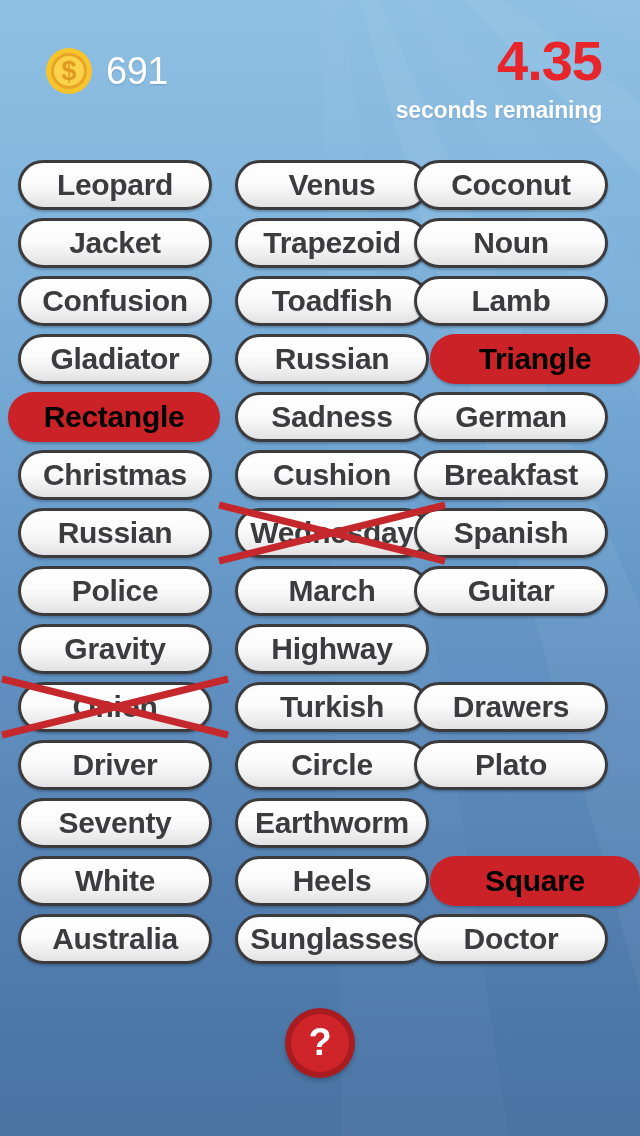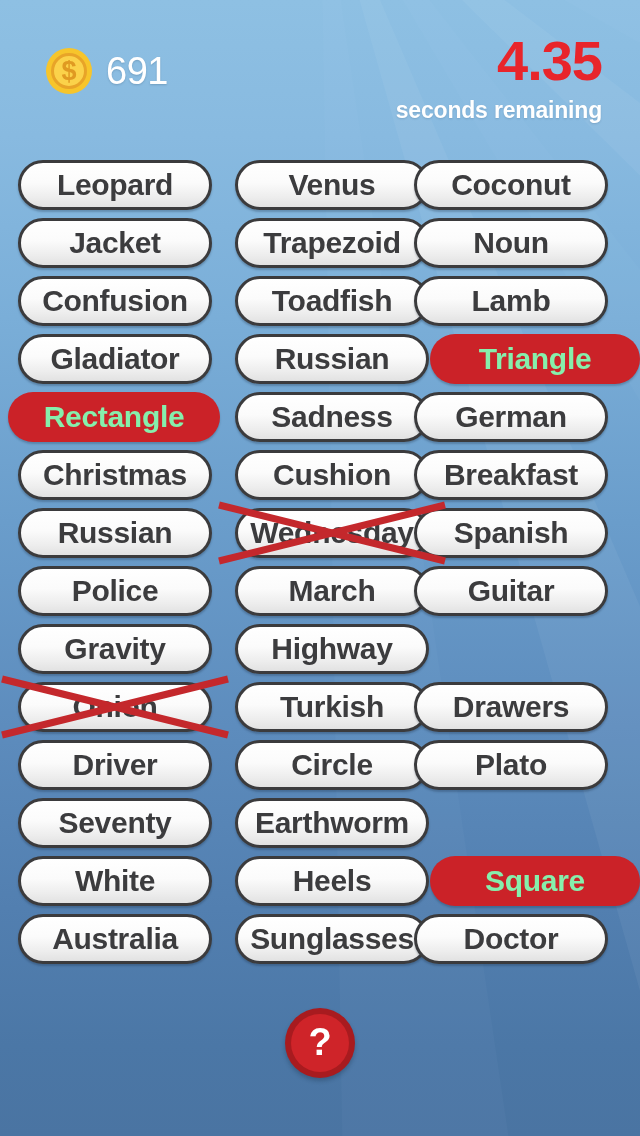--- a/index.html
+++ b/index.html
@@ -137,21 +137,21 @@
     user-select:none;
   }
 
   
   .cell.selected.c0 { left:8px;  width:212px; }
   .cell.selected.c2 { left:430px; width:210px; }
 
   .word-btn.selected {
     border:none;
     background:#cb2228;
-    color:#86efac;
+    color:#000000;
     box-shadow:0 2px 2px rgba(20,40,60,.25);
     border-radius:25px;
   }
 
   
   .xmark {
     position:absolute;
     left:-22px; top:-9px;
     width:calc(100% + 44px);
     height:68px;

